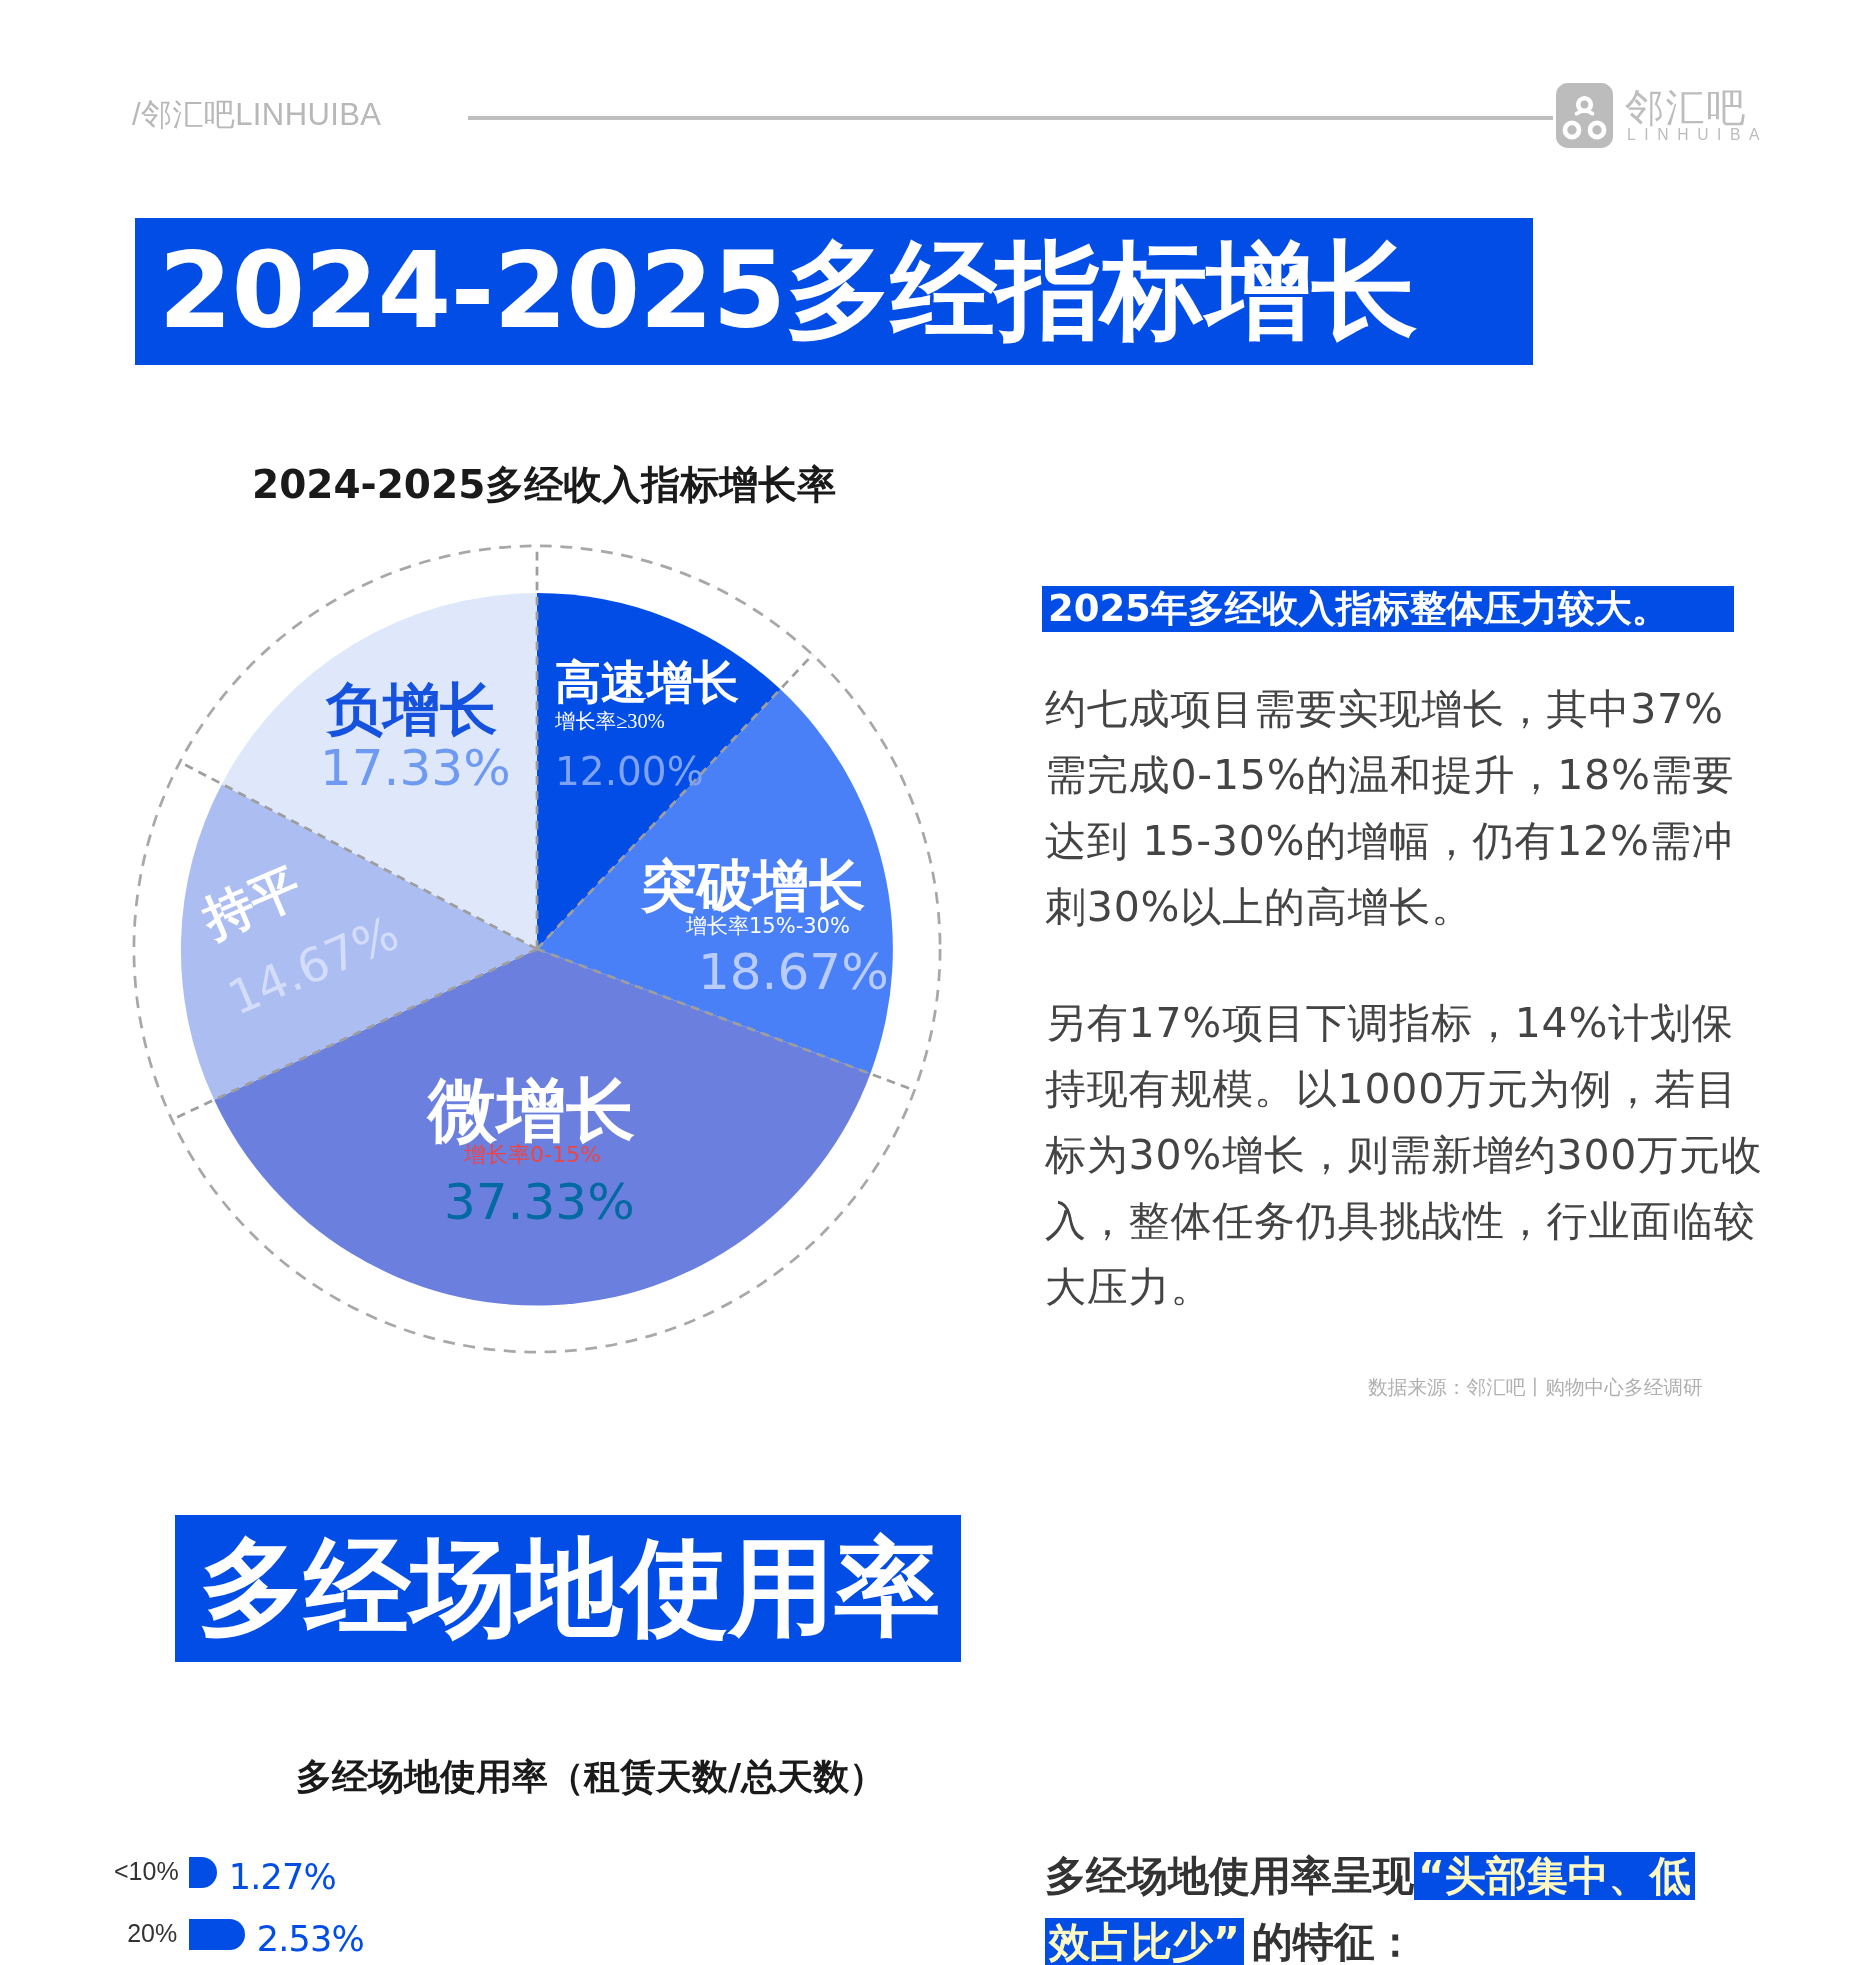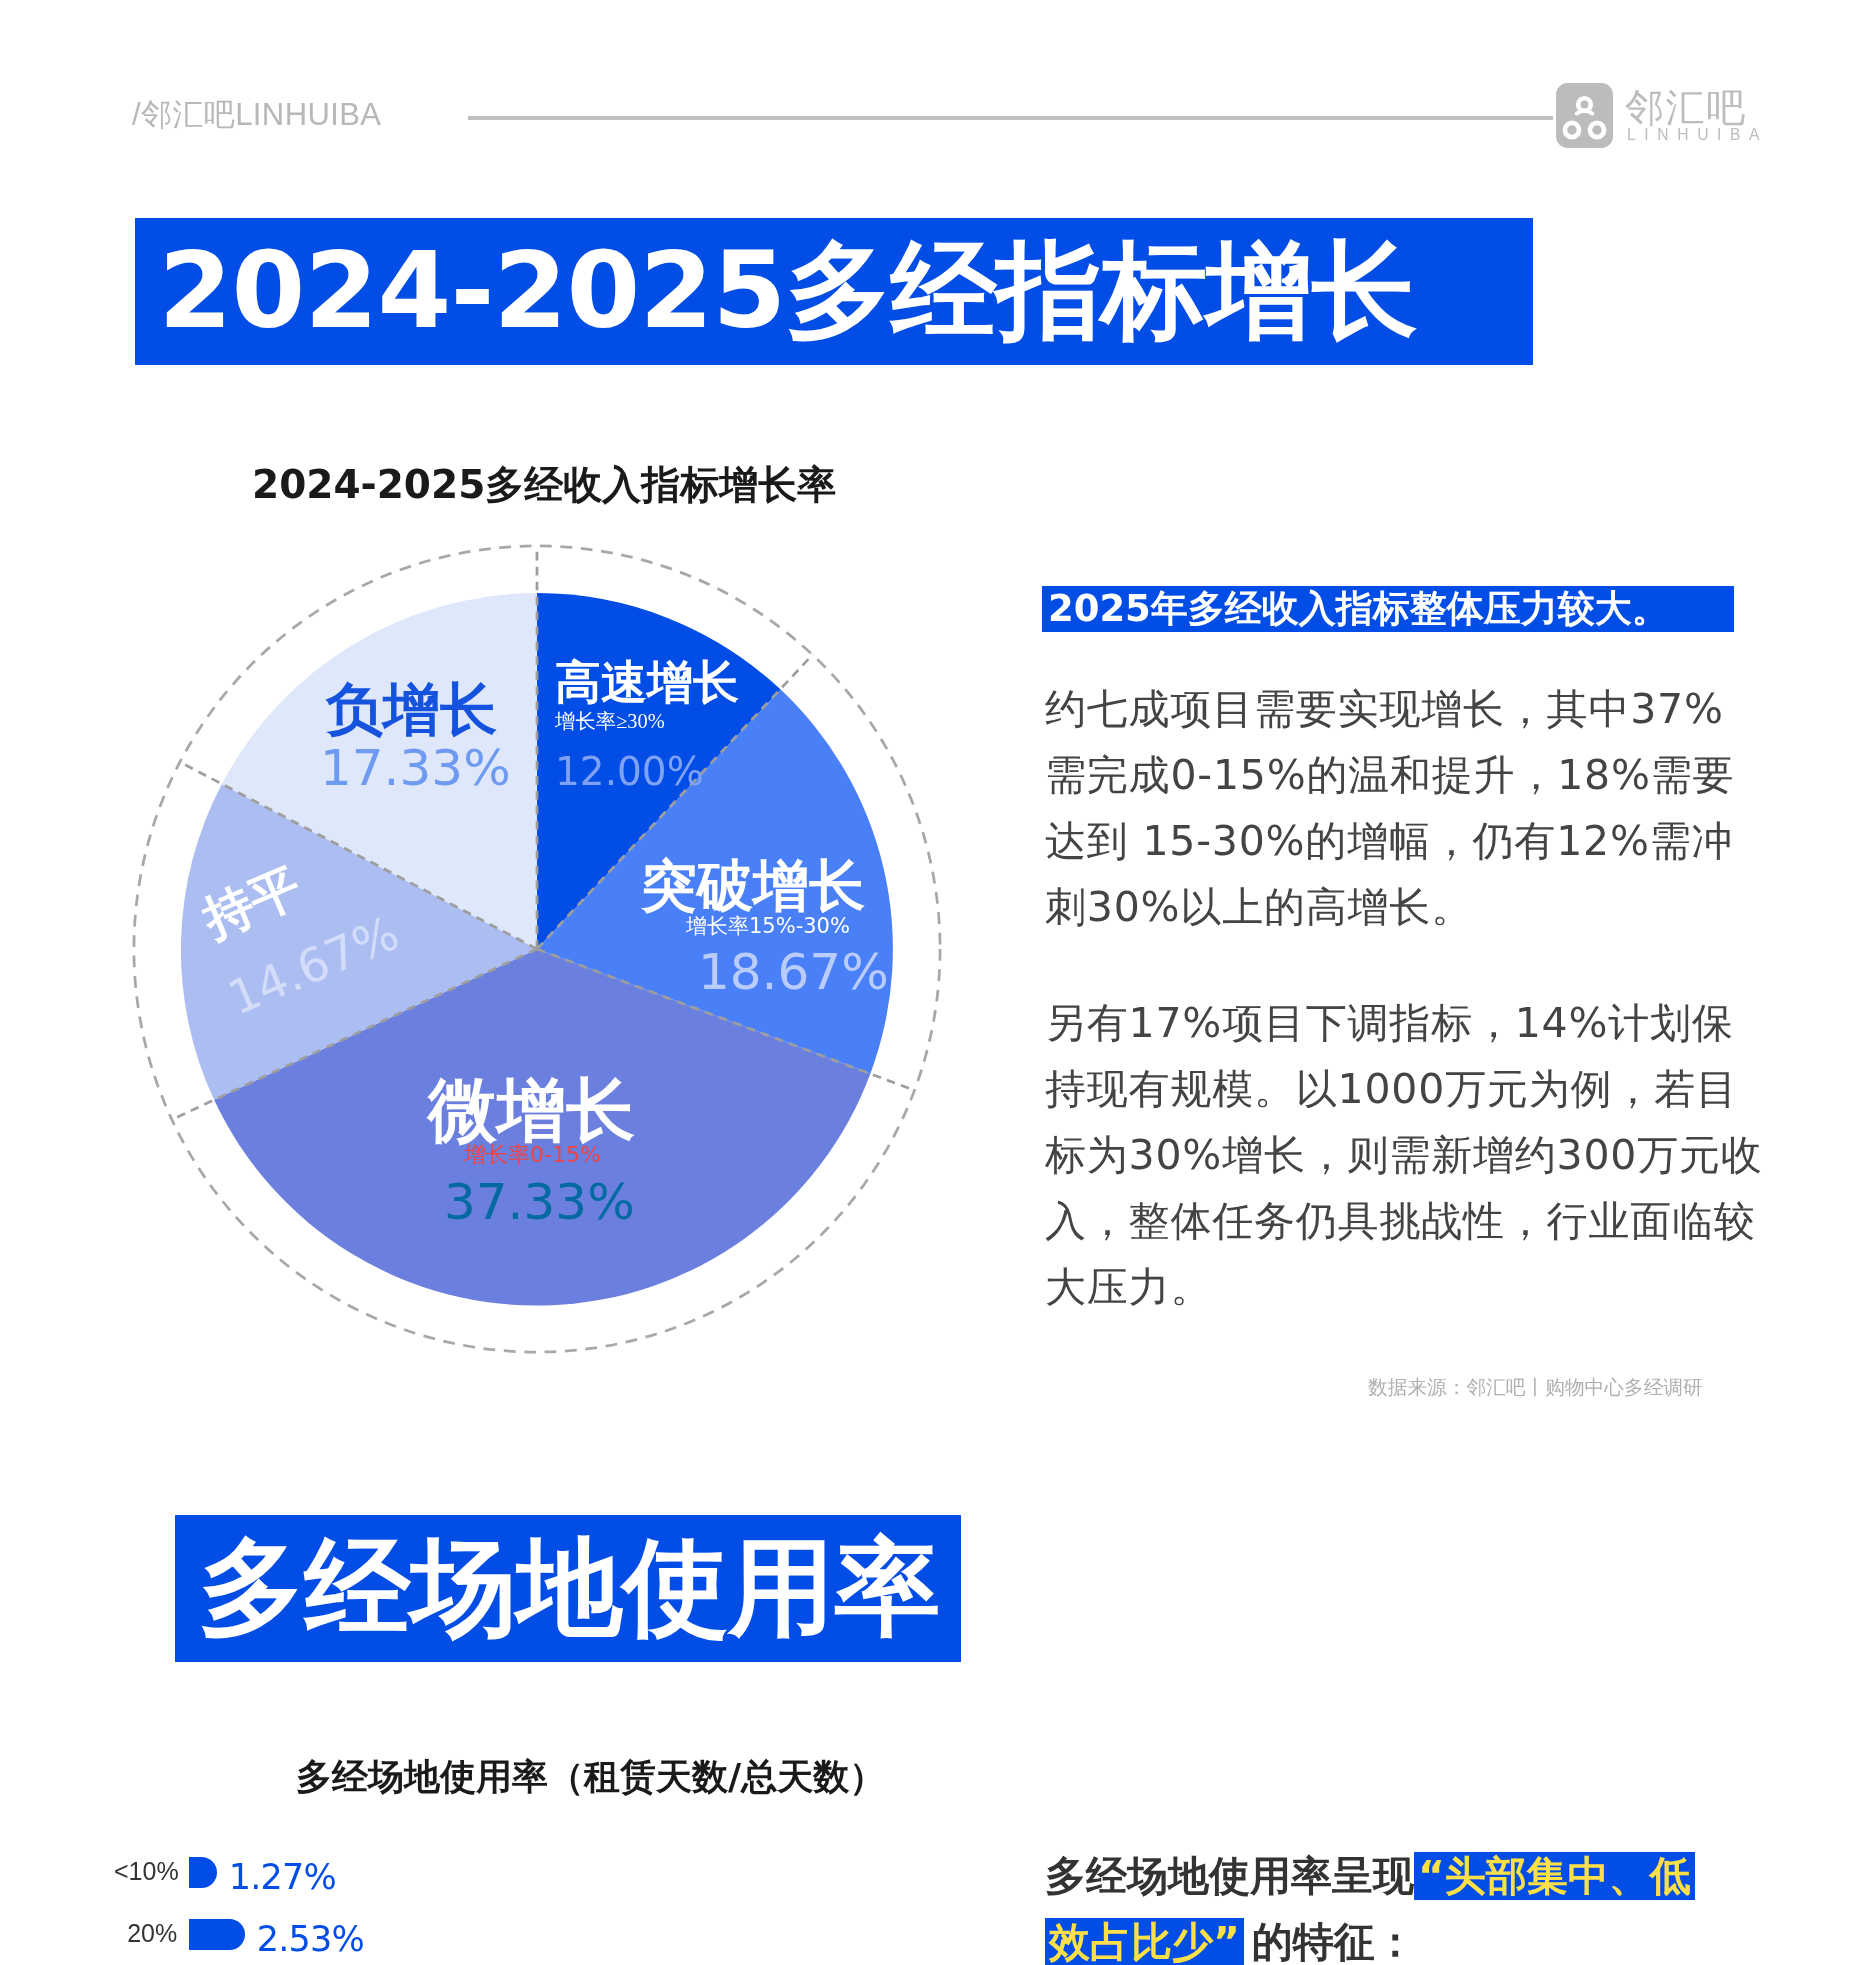--- a/index.html
+++ b/index.html
@@ -15,21 +15,21 @@
   .banner1 { left: 135px; top: 218px; width: 1398px; height: 147px; font-size: 106px; padding-left: 23.6px; box-sizing: border-box; letter-spacing: -0.8px; }
   .banner2 { left: 135px; top: 1515px; width: 786px; height: 147px; font-size: 106px; padding-left: 23.6px; box-sizing: border-box; margin-left: 40px; }
   .chart-title { font-weight: bold; color: #1a1a1a; font-size: 39px; }
   .side-hl { background: #024de6; color: #fff; font-weight: bold; font-size: 37px; display: flex; align-items: center; padding-left: 5.9px; box-sizing: border-box; }
   .para { font-size: 41px; line-height: 66px; color: #444; width: 719px; letter-spacing: 0.8px; }
   .source { font-size: 19.7px; color: #b0b0b0; }
   .bars-row { position: absolute; left: 114px; height: 31px; display: flex; align-items: flex-start; }
   .bar-label { width: 75px; text-align: right; font-size: 25px; color: #333; padding-right: 11.8px; box-sizing: border-box; font-family: "Liberation Sans", sans-serif; }
   .bar { height: 31px; background: #024de6; border-radius: 0 15.7px 15.7px 0; }
   .bar-val { font-size: 35px; color: #024de6; margin-left: 11.8px; font-weight: 500; letter-spacing: -0.8px; }
-  .hl2 { background: #024de6; color: #fde047; padding: 0 3.9px; }
+  .hl2 { background: #024de6; color: #fef9c3; padding: 0 3.9px; }
   .h2text { font-size: 41px; font-weight: bold; color: #333; line-height: 66px; width: 719px; }
 </style>
 </head>
 <body>
 
 <div class="abs hdr-left">/邻汇吧LINHUIBA</div>
 <div class="abs hdr-line"></div>
 <div class="abs logo-box">
   <svg width="57" height="65" viewBox="0 0 144 166">
     <circle cx="72" cy="55" r="16" fill="none" stroke="#fff" stroke-width="12"></circle>

